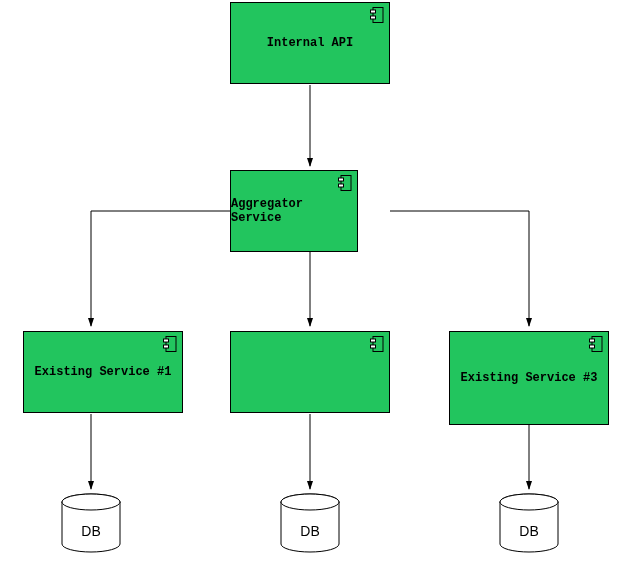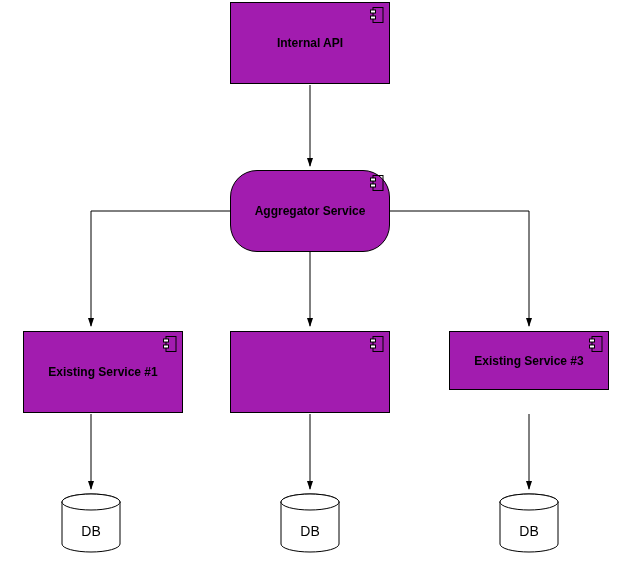--- a/index.html
+++ b/index.html
@@ -8,26 +8,27 @@
     padding: 0;
     width: 621px;
     height: 561px;
     position: relative;
     font-family: Arial, Helvetica, sans-serif;
     background: #fff;
   }
   .component {
     position: absolute;
     border: 1px solid #000;
-    background: #a21caf;
+    background: #22c55e;
     display: flex;
     align-items: center;
     justify-content: center;
     font-size: 12px;
     font-weight: bold;
+    font-family: Liberation Mono, monospace;
   }
   .comp-tag {
     position: absolute;
     top: 4px;
     right: 5px;
     width: 14px;
     height: 16px;
   }
   .comp-tag svg { display: block; }
   .db {
@@ -81,21 +82,21 @@
   <span>Internal API</span>
   <span class="comp-tag">
     <svg width="14" height="16">
         <rect x="3" y="0.5" width="10" height="15" fill="none" stroke="#000"></rect>
         <rect x="0.5" y="3" width="5" height="3" fill="#fff" stroke="#000"></rect>
         <rect x="0.5" y="9" width="5" height="3" fill="#fff" stroke="#000"></rect>
       </svg>
   </span>
 </div>
 
-<div class="component" style="left:230px; top:170px; width:160px; height:82px;border-radius:27px;">
+<div class="component" style="left:230px; top:170px; width:128px; height:82px;">
   <span>Aggregator Service</span>
   <span class="comp-tag">
     <svg width="14" height="16">
         <rect x="3" y="0.5" width="10" height="15" fill="none" stroke="#000"></rect>
         <rect x="0.5" y="3" width="5" height="3" fill="#fff" stroke="#000"></rect>
         <rect x="0.5" y="9" width="5" height="3" fill="#fff" stroke="#000"></rect>
       </svg>
   </span>
 </div>
 
@@ -113,21 +114,21 @@
 <div class="component" style="left:230px; top:331px; width:160px; height:82px;">
   <span class="comp-tag">
     <svg width="14" height="16">
         <rect x="3" y="0.5" width="10" height="15" fill="none" stroke="#000"></rect>
         <rect x="0.5" y="3" width="5" height="3" fill="#fff" stroke="#000"></rect>
         <rect x="0.5" y="9" width="5" height="3" fill="#fff" stroke="#000"></rect>
       </svg>
   </span>
 </div>
 
-<div class="component" style="left:449px; top:331px; width:160px; height:59px;">
+<div class="component" style="left:449px; top:331px; width:160px; height:94px;">
   <span>Existing Service #3</span>
   <span class="comp-tag">
     <svg width="14" height="16">
         <rect x="3" y="0.5" width="10" height="15" fill="none" stroke="#000"></rect>
         <rect x="0.5" y="3" width="5" height="3" fill="#fff" stroke="#000"></rect>
         <rect x="0.5" y="9" width="5" height="3" fill="#fff" stroke="#000"></rect>
       </svg>
   </span>
 </div>
 

